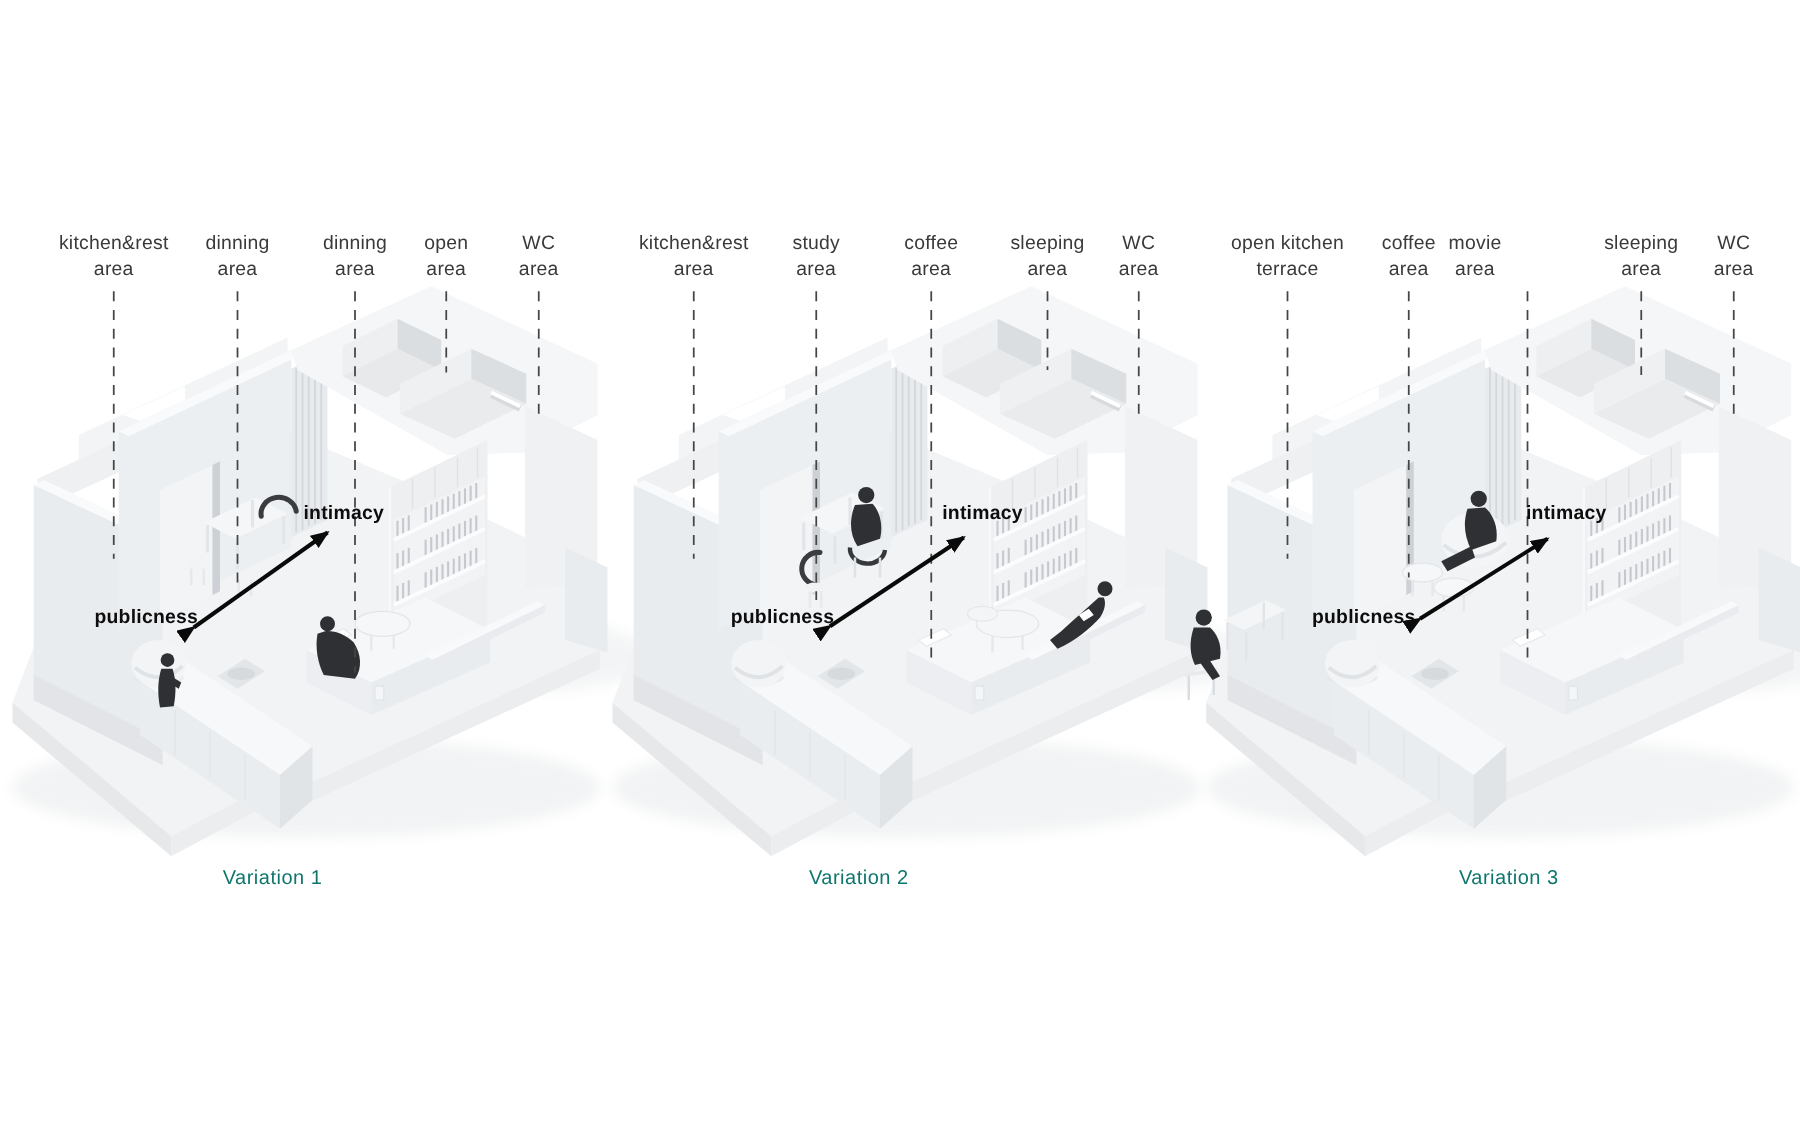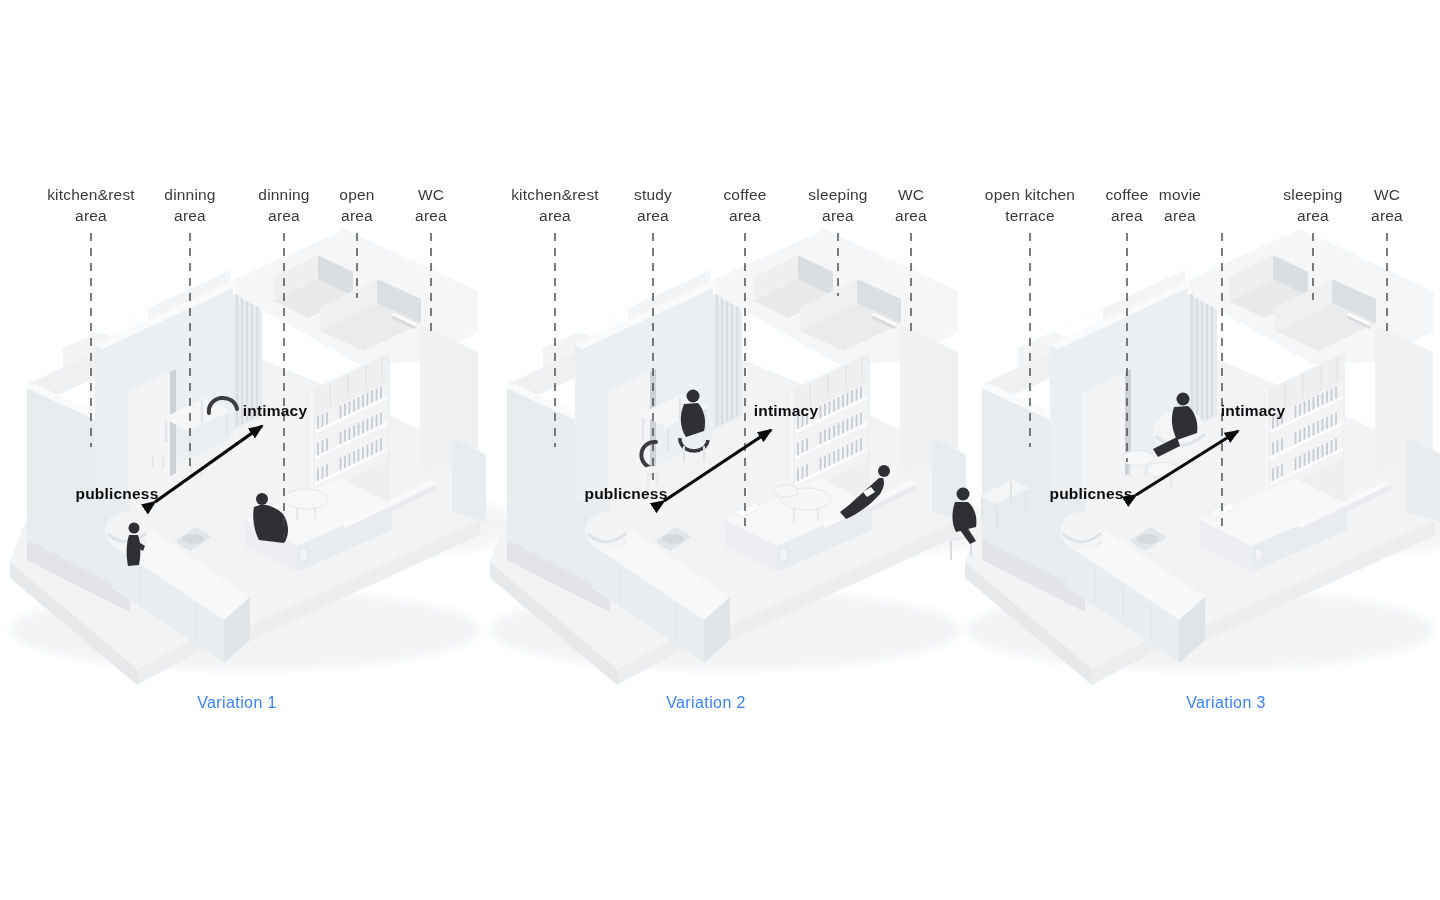--- a/index.html
+++ b/index.html
@@ -3,22 +3,22 @@
 <meta charset="utf-8">
 <style>
   html,body{margin:0;padding:0;background:#ffffff;}
   .stage{position:relative;width:1440px;height:794px;overflow:hidden;background:#ffffff;
          font-family:"Liberation Sans","DejaVu Sans",sans-serif;}
   .stage svg{position:absolute;left:0;top:0;z-index:1;}
   .area-label{position:absolute;top:184px;transform:translateX(-50%);text-align:center;
               font-size:15.5px;line-height:21px;color:#3a3a3a;letter-spacing:.2px;z-index:3;white-space:nowrap;}
   .axis-label{position:absolute;transform:translate(-50%,-50%);font-weight:bold;font-size:15.5px;
               color:#0d0d0d;letter-spacing:.2px;z-index:4;white-space:nowrap;}
-  .caption{position:absolute;top:694px;transform:translateX(-50%);font-size:16px;color:#3b82f6;
-           letter-spacing:.4px;z-index:3;white-space:nowrap;margin-left:19px;}
+  .caption{position:absolute;top:694px;transform:translateX(-50%);font-size:16px;color:#0f766e;
+           letter-spacing:.4px;z-index:3;white-space:nowrap;}
 </style>
 </head>
 <body>
 
 <div class="stage">
 
 <svg width="1440" height="900" viewBox="0 0 1440 900">
   <defs>
     <filter id="soft" x="-40%" y="-40%" width="180%" height="180%">
       <feGaussianBlur stdDeviation="5"></feGaussianBlur>

